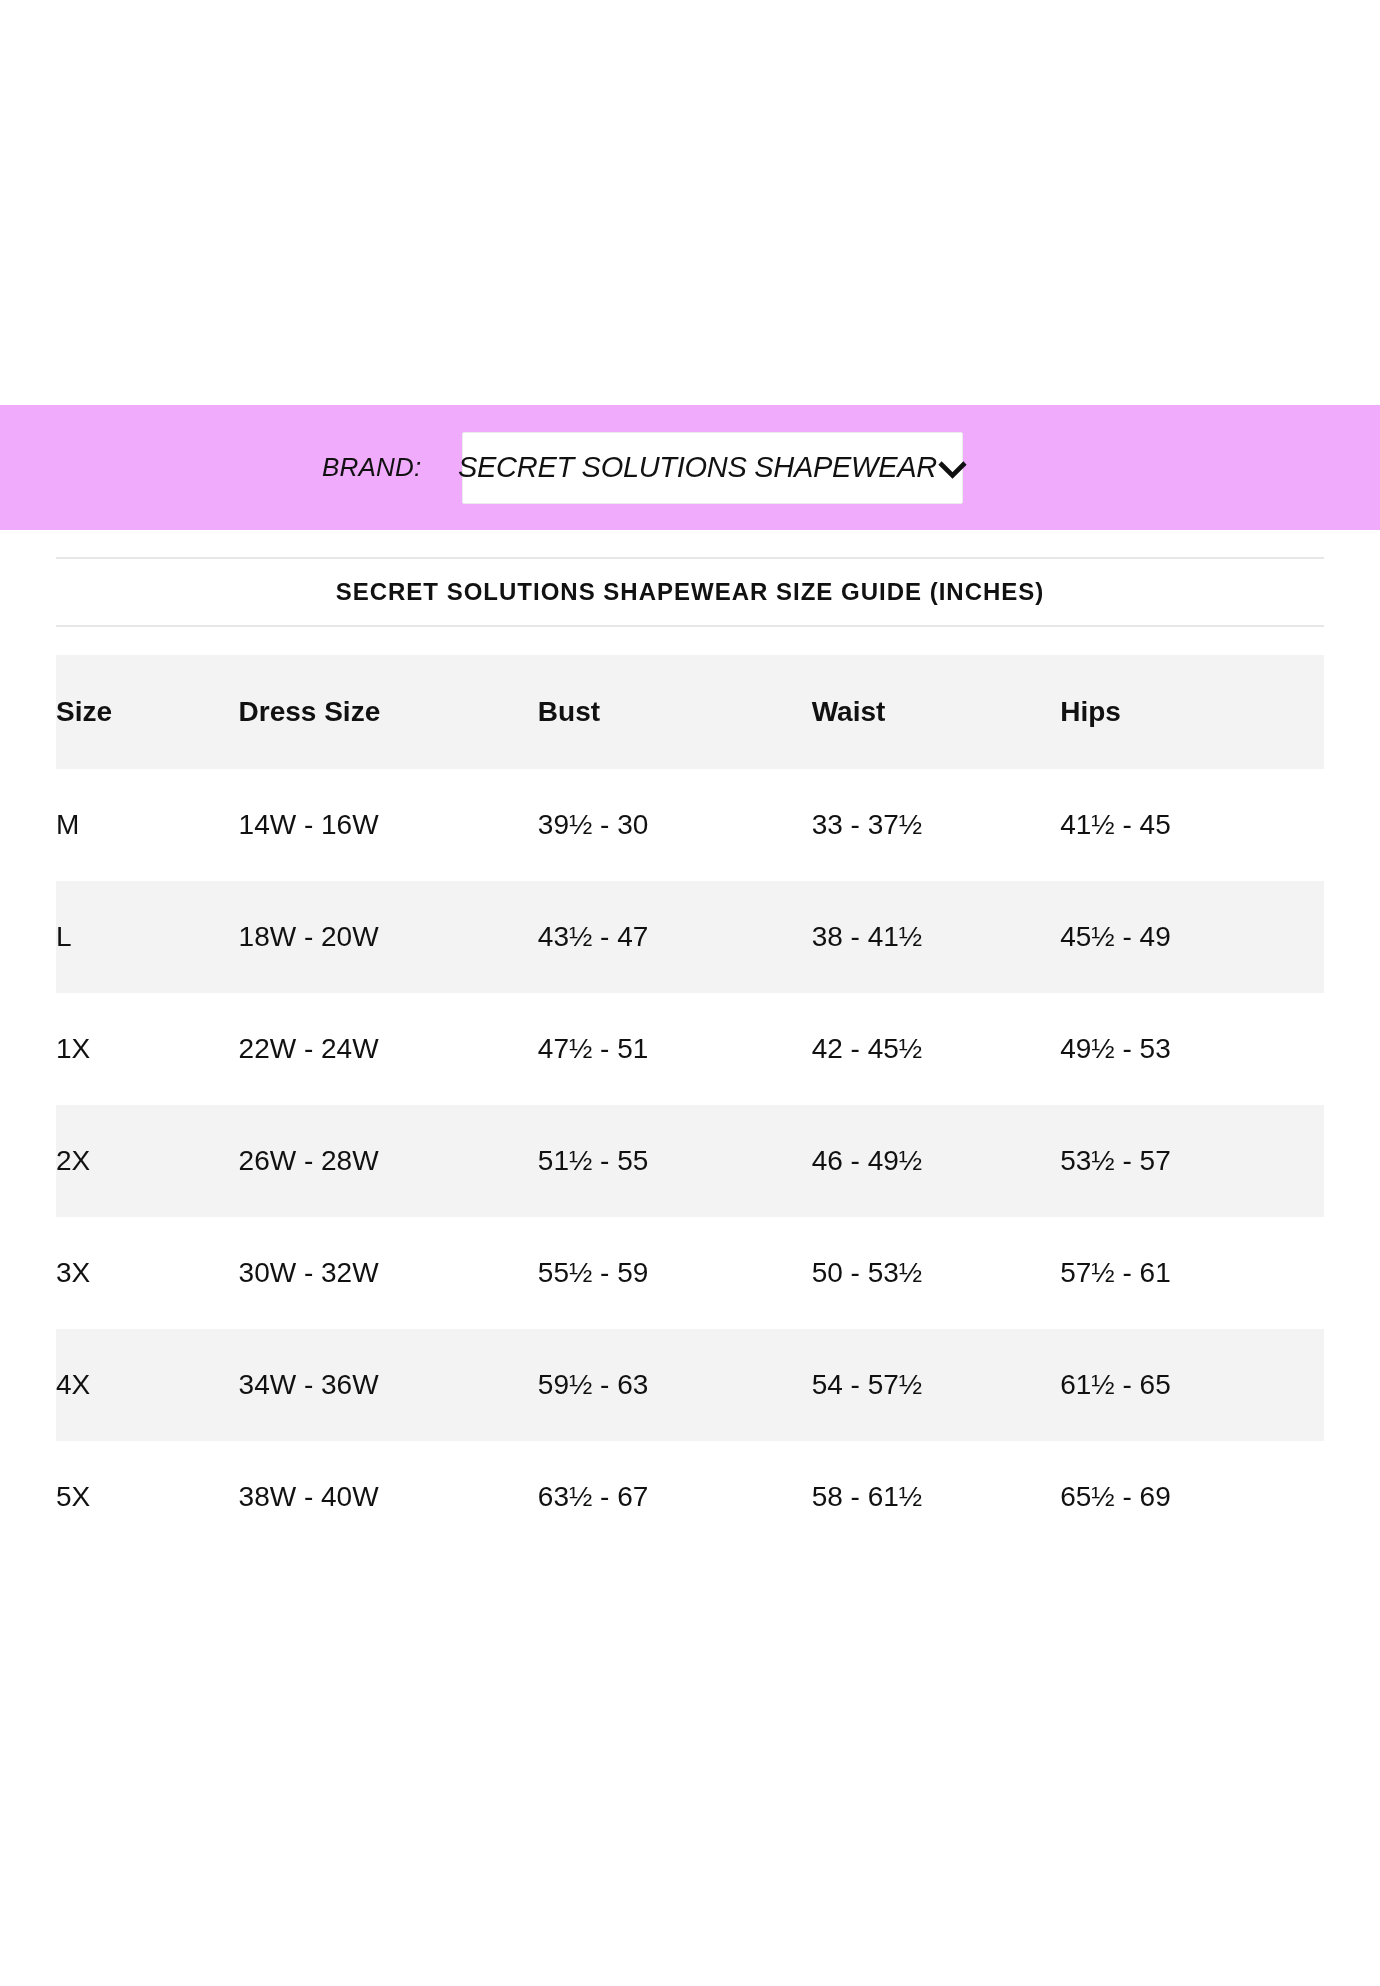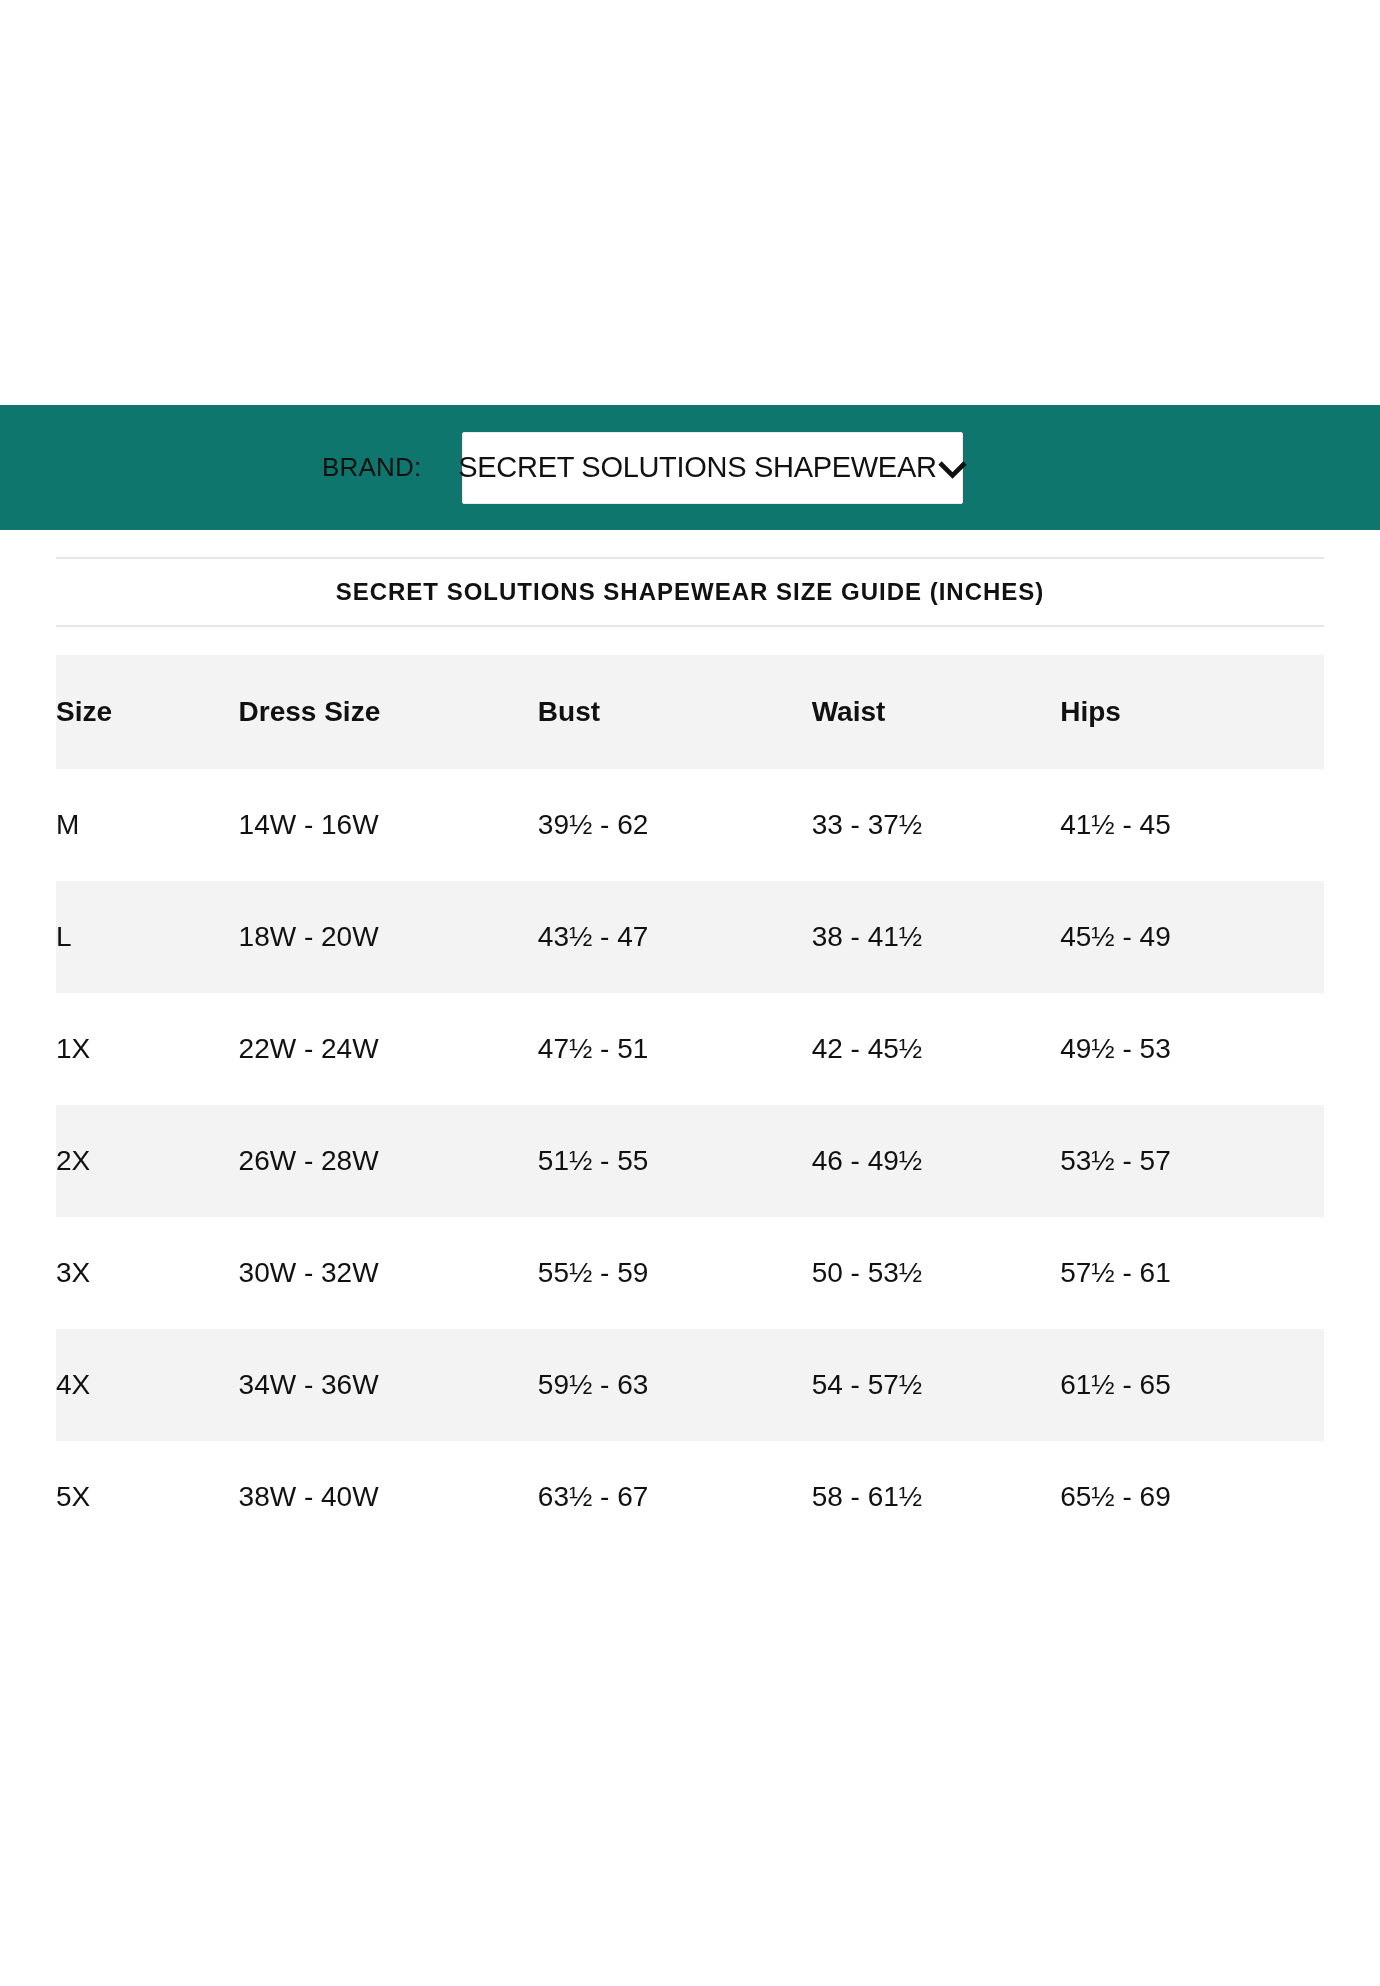--- a/index.html
+++ b/index.html
@@ -9,24 +9,25 @@
     font-family: "Liberation Sans", sans-serif;
     color: #111111;
     overflow: hidden;
     position: relative;
   }
 
   
   .top-spacer { height: 405px; }
   .brand-bar {
     height: 125px;
-    background: #0f766e;
+    background: #f0abfc;
     display: flex;
     align-items: center;
     padding-left: 322px;
+    font-style: italic;
   }
   .brand-label {
     font-size: 26px;
     color: #111111;
     letter-spacing: 0.2px;
   }
   .brand-select {
     margin-left: 41px;
     width: 501px;
     height: 72px;
@@ -108,21 +109,21 @@
       <div class="cell th">Size</div>
       <div class="cell th">Dress Size</div>
       <div class="cell th">Bust</div>
       <div class="cell th">Waist</div>
       <div class="cell th">Hips</div>
     </div>
 
     <div class="trow">
       <div class="cell">M</div>
       <div class="cell">14W - 16W</div>
-      <div class="cell">39½ - 62</div>
+      <div class="cell">39½ - 30</div>
       <div class="cell">33 - 37½</div>
       <div class="cell">41½ - 45</div>
     </div>
 
     <div class="trow gray">
       <div class="cell">L</div>
       <div class="cell">18W - 20W</div>
       <div class="cell">43½ - 47</div>
       <div class="cell">38 - 41½</div>
       <div class="cell">45½ - 49</div>

